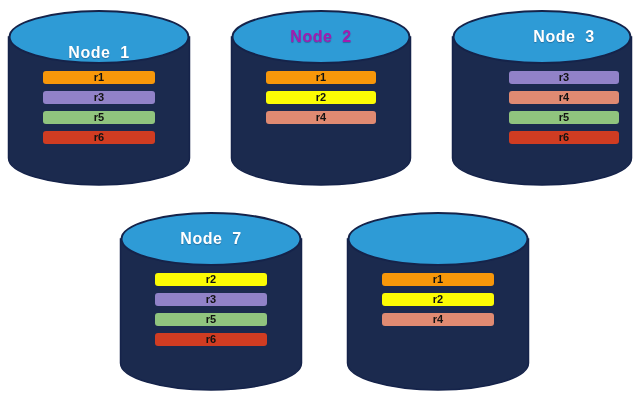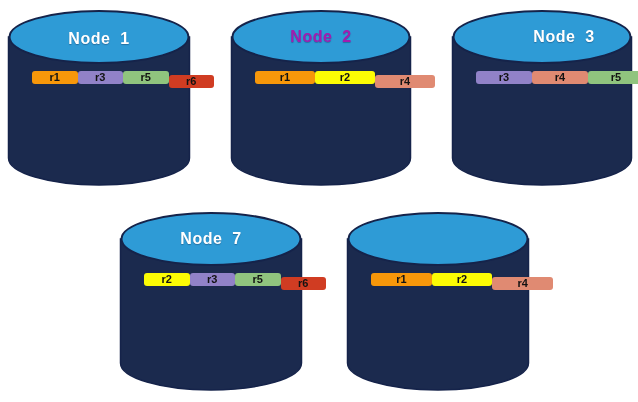--- a/index.html
+++ b/index.html
@@ -48,23 +48,22 @@
     white-space: pre;
     text-shadow: 0 1px 1px rgba(16,34,68,0.35);
     pointer-events: none;
   }
 
   .replica-stack {
     position: absolute;
     left: 0;
     width: 100%;
     display: flex;
-    flex-direction: row;
+    flex-direction: column;
     align-items: center;
-    margin-left: 24px;
   }
 
   .replica-bar {
     position: relative;
     border-radius: 3px;
     text-align: center;
     color: #121212;
     font-weight: bold;
     font-family: "Liberation Sans", sans-serif;
     box-sizing: border-box;
@@ -78,21 +77,21 @@
 </style>
 </head>
 <body>
 
 <div id="diagram-canvas">
     <div class="node" style="left: 8px; top: 10px; width: 182px; height: 175px;">
       <svg class="node-svg" width="182" height="175" viewBox="0 0 182 175">
         <path d="M 0.5 27 L 0.5 148 A 90.5 27 0 0 0 181.5 148 L 181.5 27 Z" fill="#1B2A4E" stroke="#15234A" stroke-width="1.5"></path>
         <ellipse cx="91" cy="27" rx="89.5" ry="26" fill="#2E9BD6" stroke="#15234A" stroke-width="2"></ellipse>
       </svg>
-      <div class="node-label" style="top: 20px; font-size: 16px; line-height: 18px; color: rgb(255, 255, 255);">Node  1</div>
+      <div class="node-label" style="top: 34px; font-size: 16px; line-height: 18px; color: rgb(255, 255, 255);">Node  1</div>
       <div class="replica-stack" style="top: 61px;">
         <div class="replica-bar" style="width: 112px; height: 13px; line-height: 13px; font-size: 11px; background: rgb(247, 151, 10); color: rgb(18, 18, 18); margin-bottom: 7px;">
           <span class="replica-bar-label">r1</span>
         </div>
         <div class="replica-bar" style="width: 112px; height: 13px; line-height: 13px; font-size: 11px; background: rgb(145, 130, 200); color: rgb(18, 18, 18); margin-bottom: 7px;">
           <span class="replica-bar-label">r3</span>
         </div>
         <div class="replica-bar" style="width: 112px; height: 13px; line-height: 13px; font-size: 11px; background: rgb(144, 196, 126); color: rgb(18, 18, 18); margin-bottom: 7px;">
           <span class="replica-bar-label">r5</span>
         </div>

